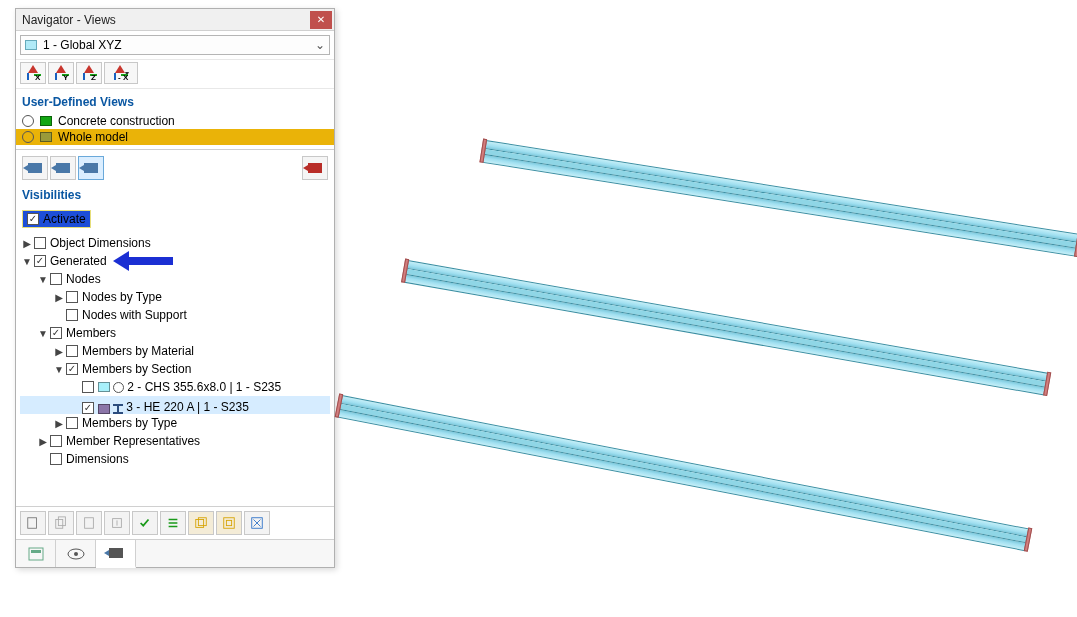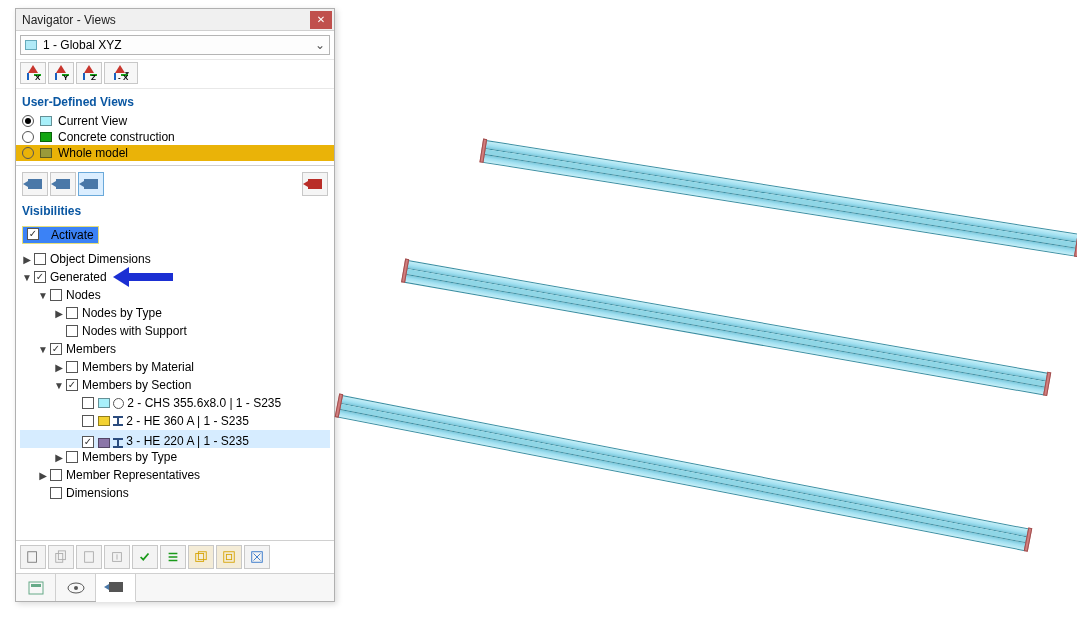--- a/index.html
+++ b/index.html
@@ -28,21 +28,21 @@
   .radio .dot { width:6px; height:6px; background:#000; border-radius:50%; }
   .udv-swatch { width:12px; height:10px; border:1px solid rgba(0,0,0,0.4); }
   .c-cyan { background:#a8f0fa; } .c-green { background:#12a612; } .c-darkred { background:#8b3d3d; } .c-olive{ background:#9a9a3a; } .c-yellow{background:#f3d231;} .c-purple{background:#8b75a8;}
   .hr { height:1px; background:#cfcfcf; margin:4px 0 2px 0; }
   .cambar { display:flex; align-items:center; padding:4px 6px 2px 6px; gap:2px; }
   .cam-btn { width:26px; height:24px; border:1px solid #c8c8c8; background:#f5f5f5; display:flex; align-items:center; justify-content:center; cursor:pointer; }
   .cam-btn.active { background:#dbeeff; border-color:#6aa9da; }
   .cam-icon { width:14px; height:10px; background:#4a78a8; position:relative; }
   .cam-icon::before{content:"";position:absolute;left:-5px;top:2px;border-top:3px solid transparent;border-bottom:3px solid transparent;border-right:5px solid #4a78a8;}
   .cam-red .cam-icon{background:#b92d28;} .cam-red .cam-icon::before{border-right-color:#b92d28;}
-  .activate-row { display:inline-flex; gap:12px; margin:4px 6px; padding:1px 4px; background:#3b82f6; border:1px solid #e6de7a; }
+  .activate-row { display:inline-flex; align-items:center; gap:4px; margin:4px 6px; padding:1px 4px; background:#1d4ed8; border:1px solid #e6de7a; }
   .chk { width:12px; height:12px; border:1px solid #555; display:inline-flex; align-items:center; justify-content:center; background:#fff; cursor:pointer;}
   .chk.checked::after{content:"✓"; font-size:10px; line-height:10px; color:#333;}
   .tree { padding: 2px 4px 8px 4px; }
   .tree-row { display:flex; align-items:center; height:18px; white-space:nowrap; cursor:pointer; }
   .tree-row.sel { background:#d6ecff;align-items:flex-end; }
   .ind { display:inline-block; width:16px; height:16px; }
   .caret { width:14px; text-align:center; color:#444; font-size:10px; cursor:pointer; }
   .caret.blank{color:transparent;}
   .tree-row .chk { margin-right:4px; }
   .lbl { color:#000; }
@@ -118,27 +118,20 @@
           <div class="axarrow blue"></div>
           <span class="axletter" style="left:5px">-</span>
           <span class="axletter" style="left:10px">X</span>
         </div>
         <span class="axcar">▾</span>
       </div>
   </div>
 
   <div class="section-head">User-Defined Views</div>
   <div class="udv-row">
-    <span class="radio">
-        <span class="dot"></span>
-      </span>
-    <span class="udv-swatch c-cyan"></span>
-    <span class="lbl">Current View</span>
-  </div>
-  <div class="udv-row">
     <span class="radio"></span>
     <span class="udv-swatch c-green"></span>
     <span class="lbl">Concrete construction</span>
   </div>
   <div class="udv-row sel">
     <span class="radio"></span>
     <span class="udv-swatch c-olive"></span>
     <span class="lbl">Whole model</span>
   </div>
   <div class="hr"></div>
@@ -219,30 +212,20 @@
       <span class="chk checked"></span>
       <span class="lbl">Members by Section</span>
     </div>
     <div class="tree-row">
       <span class="ind"></span><span class="ind"></span><span class="ind"></span>
       <span class="caret blank">▶</span>
       <span class="chk"></span>
       <span class="udv-swatch c-cyan"></span>&nbsp;
       <span class="icon-circle"></span>
       <span class="lbl">2 - CHS 355.6x8.0 | 1 - S235</span>
-    </div>
-    <div class="tree-row">
-      <span class="ind"></span><span class="ind"></span><span class="ind"></span>
-      <span class="caret blank">▶</span>
-      <span class="chk"></span>
-      <span class="udv-swatch c-yellow"></span>&nbsp;
-      <span class="icon-ibeam">
-          <span class="stem"></span>
-        </span>
-      <span class="lbl">2 - HE 360 A | 1 - S235</span>
     </div>
     <div class="tree-row sel">
       <span class="ind"></span><span class="ind"></span><span class="ind"></span>
       <span class="caret blank">▶</span>
       <span class="chk checked"></span>
       <span class="udv-swatch c-purple"></span>&nbsp;
       <span class="icon-ibeam">
           <span class="stem"></span>
         </span>
       <span class="lbl">3 - HE 220 A | 1 - S235</span>

